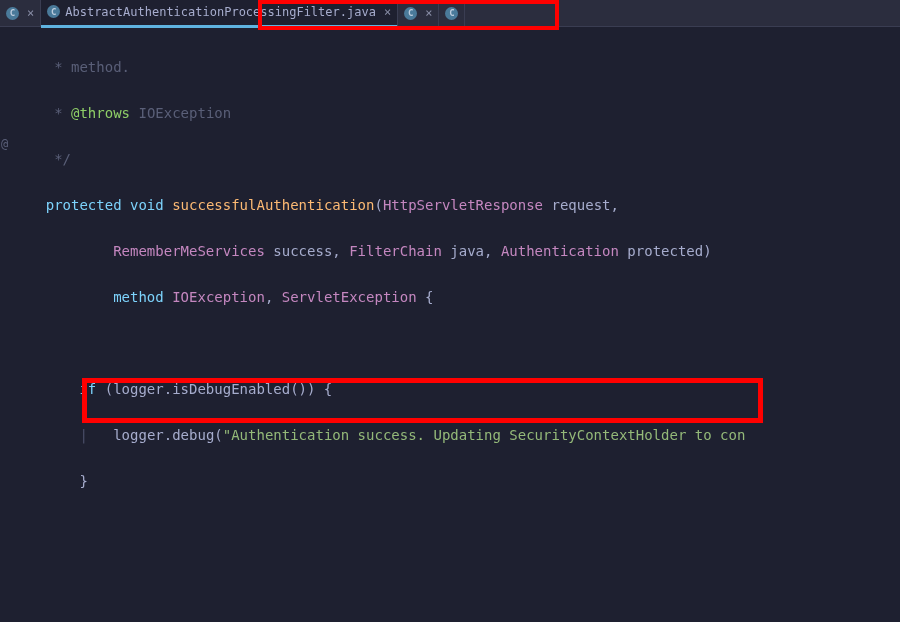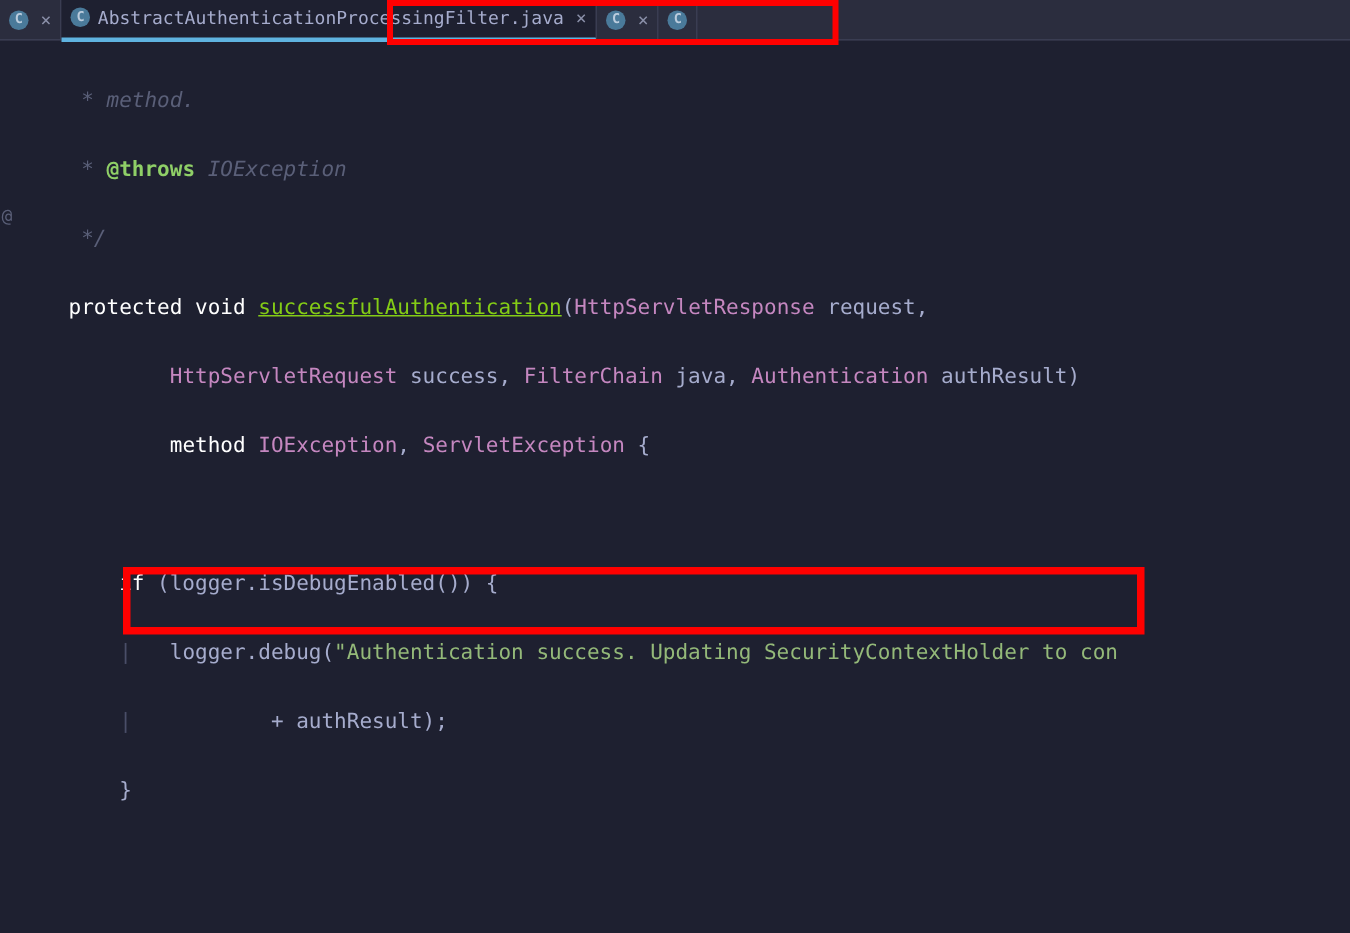--- a/index.html
+++ b/index.html
@@ -63,25 +63,25 @@
     padding: 0 0 0 12px;
     height: 23px;
   }
   .gutter-indicator {
     position: absolute;
     left: 1px;
     top: 137px;
     color: #5a5f78;
     font-size: 12px;
   }
-  .c-comment { color: #5a5f78; font-style: italic; }
-  .c-tag { color: #8fcf67; font-weight: bold; }
-  .c-keyword { color: #ffffff; }
+  .c-comment { color: #5a5f78; }
+  .c-tag { color: #8fcf67; font-weight: normal; }
+  .c-keyword { color: #7dd3fc; }
   .c-type { color: #c587c0; }
-  .c-method { color: #84cc16; text-decoration: underline; }
+  .c-method { color: #fdba74; }
   .c-string { color: #94b979; }
   .highlight-box-tab {
     position: absolute;
     border: 4px solid #ff0000;
     left: 258px;
     top: 0px;
     width: 293px;
     height: 22px;
     pointer-events: none;
     z-index: 10;
@@ -121,26 +121,25 @@
   </div>
 </div>
 
 <span class="gutter-indicator">@</span>
 
 <div class="editor">
 <div class="line"><span class="c-comment">     * method.</span></div>
 <div class="line"><span class="c-comment">     * </span><span class="c-tag">@throws</span><span class="c-comment"> IOException</span></div>
 <div class="line"><span class="c-comment">     */</span></div>
 <div class="line"><span>    </span><span class="c-keyword">protected</span><span> </span><span class="c-keyword">void</span><span> </span><span class="c-method">successfulAuthentication</span><span>(</span><span class="c-type">HttpServletResponse</span><span> request,</span></div>
-<div class="line"><span>            </span><span class="c-type">HttpServletRequest</span><span> success, </span><span class="c-type">FilterChain</span><span> java, </span><span class="c-type">Authentication</span><span> authResult)</span></div>
+<div class="line"><span>            </span><span class="c-type">RememberMeServices</span><span> success, </span><span class="c-type">FilterChain</span><span> java, </span><span class="c-type">Authentication</span><span> protected)</span></div>
 <div class="line"><span>            </span><span class="c-keyword">method</span><span> </span><span class="c-type">IOException</span><span>, </span><span class="c-type">ServletException</span><span> {</span></div>
 <div class="line"><span> </span></div>
 <div class="line"><span>        </span><span class="c-keyword">if</span><span> (logger.isDebugEnabled()) {</span></div>
 <div class="line"><span>        </span><span class="vert-bar">|</span><span>   logger.debug(</span><span class="c-string">"Authentication success. Updating SecurityContextHolder to con</span></div>
-<div class="line"><span>        </span><span class="vert-bar">|</span><span>           + authResult);</span></div>
 <div class="line"><span>        }</span></div>
 <div class="line"><span> </span></div>
 
 
 
 
 
 
 
 

